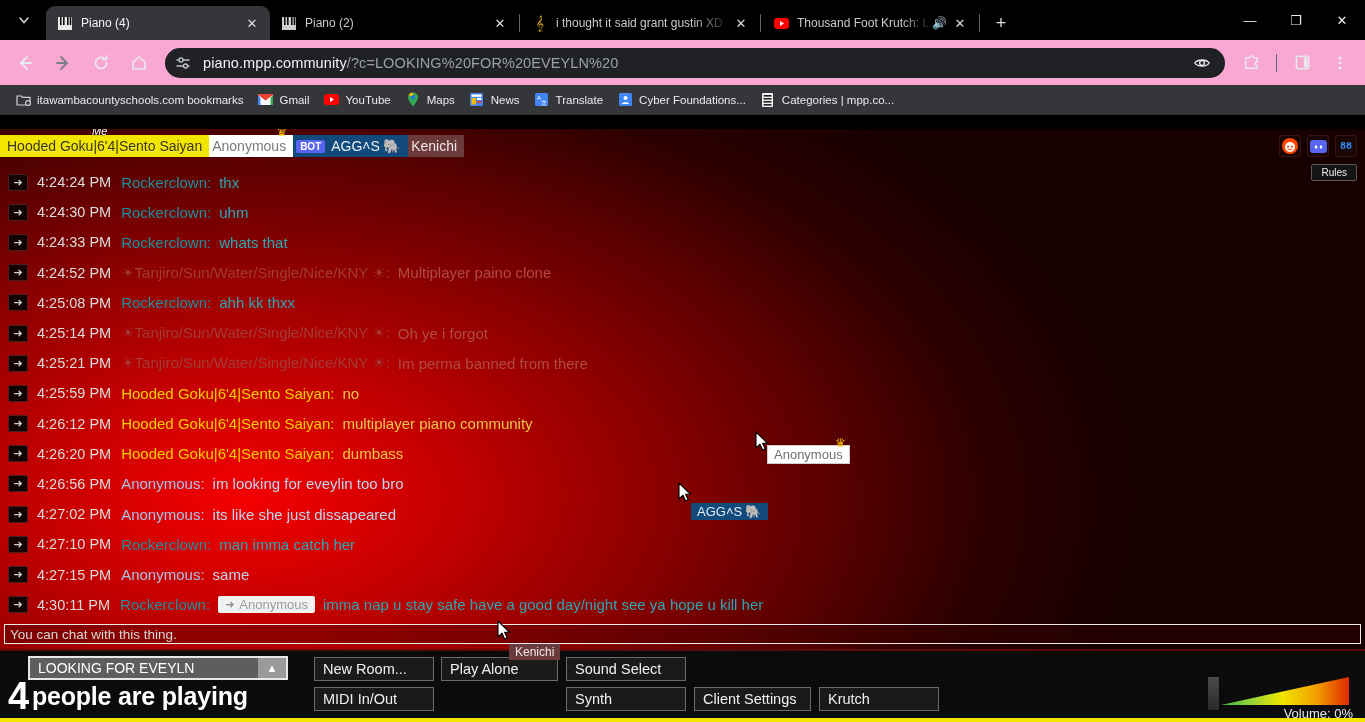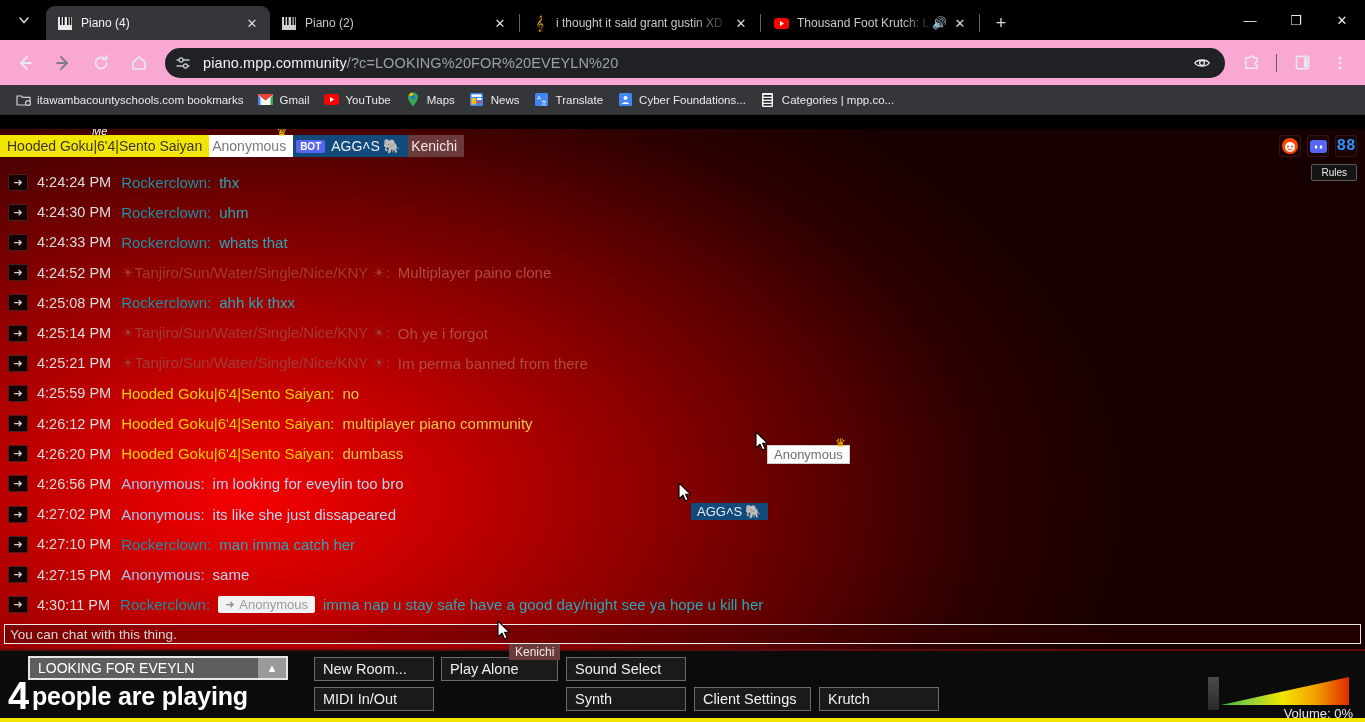--- a/index.html
+++ b/index.html
@@ -509,21 +509,21 @@
           </svg>
       </div>
       <div class="sbtn">
         <svg width="17" height="13" viewBox="0 0 17 13">
             <rect width="17" height="13" rx="3" fill="#5865f2"></rect>
             <ellipse cx="6" cy="7" rx="1.3" ry="1.8" fill="#fff"></ellipse>
             <ellipse cx="11" cy="7" rx="1.3" ry="1.8" fill="#fff"></ellipse>
           </svg>
       </div>
       <div class="sbtn">
-        <span style="color:#2f8fff;font-weight:bold;font-size:16px;font-family:'Liberation Mono',monospace">88</span>
+        <span style="color:#2f8fff;font-weight:bold;font-size:10px;font-family:'Liberation Mono',monospace">88</span>
       </div>
     </div>
 
     <div class="rules-btn">Rules</div>
 
     <div class="chat">
 
       <div class="msg">
         <span class="mflag">➜</span>
         <span class="mtime">4:24:24 PM</span>

